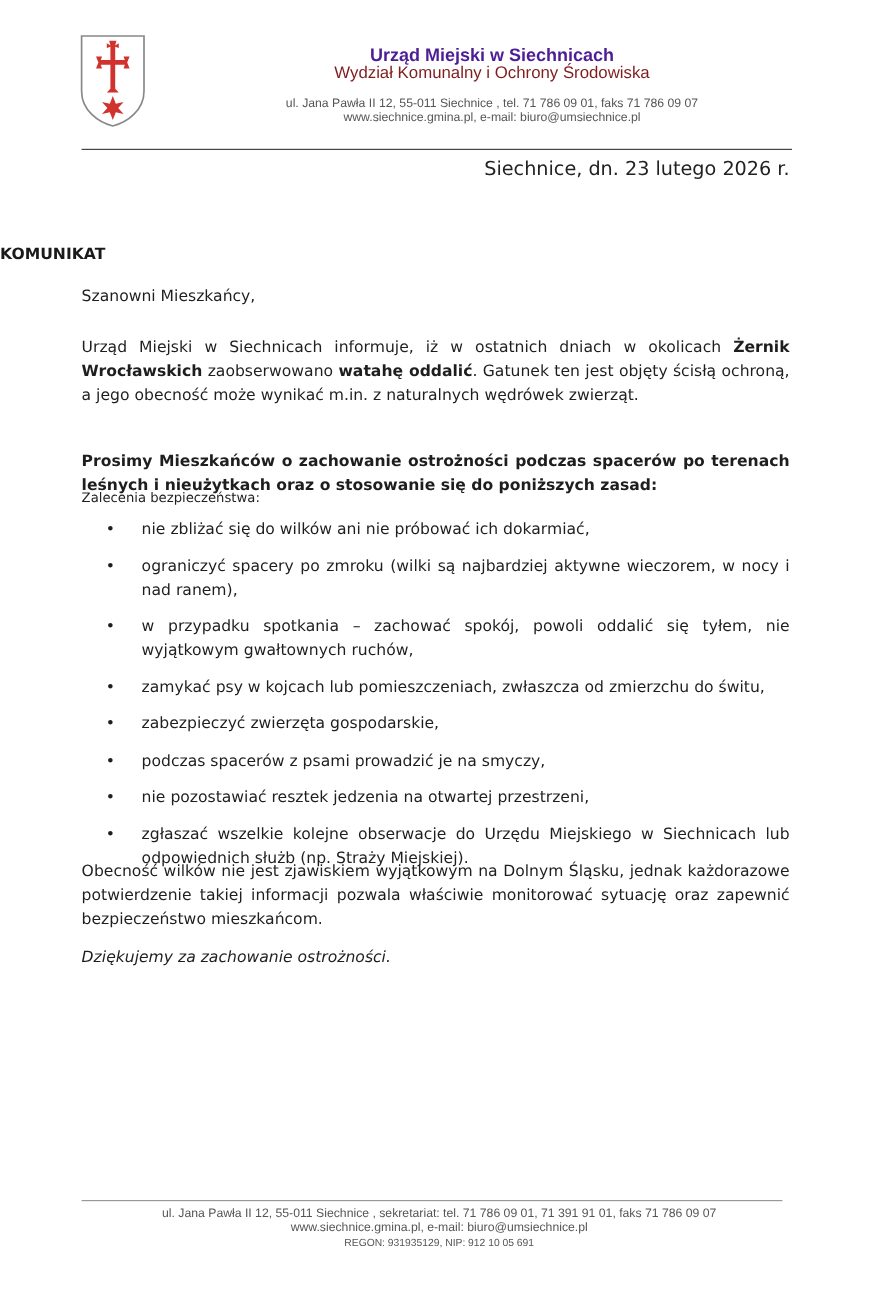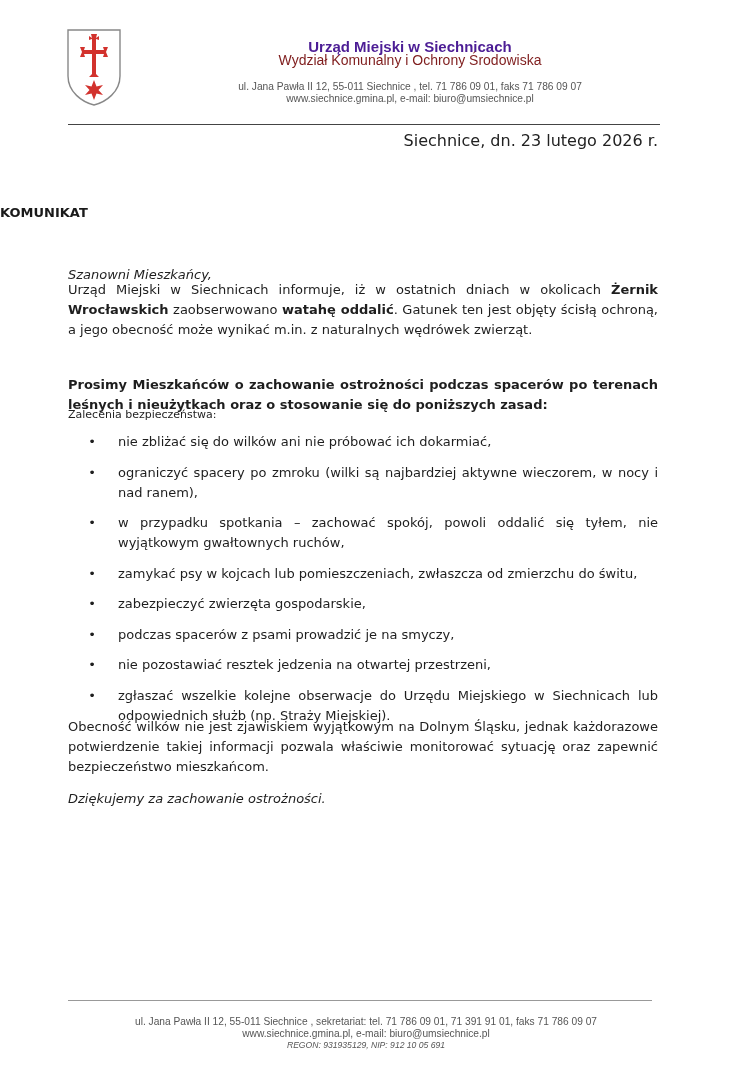--- a/index.html
+++ b/index.html
@@ -10,37 +10,37 @@
            font-family: "Liberation Sans", sans-serif; }
     .hdr-title { top: 38px; font-size: 15px; font-weight: bold; color: #4c1d95; }
     .hdr-sub { top: 52px; font-size: 14px; color: #7f1d1d; }
     .hdr-addr { top: 81px; font-size: 10.2px; color: #555; }
     .hdr-web { top: 93px; font-size: 10.2px; color: #555; }
     .rule-top { position: absolute; left: 68px; top: 124px; width: 592px; height: 1px; background: #444; }
     .date { position: absolute; right: 74px; top: 131px; font-size: 16px; color: #222; }
     .heading { position: absolute; left: 0; width: 732px; top: 205px; 
                font-size: 13px; font-weight: bold; }
     .body { position: absolute; left: 68px; width: 590px; font-size: 13px; line-height: 20px; color: #1e1e1e; }
-    .greet { top: 265px; font-style: italic; }
+    .greet { top: 238px; }
     .p1 { top: 280px; text-align: justify; }
     .p2 { top: 375px; text-align: justify; font-weight: bold; }
     .sect { top: 405px; font-weight: normal; font-size: 11px; }
     ul.rules { position: absolute; left: 68px; top: 432px; width: 590px; margin: 0; padding: 0; list-style: none;
                font-size: 13px; line-height: 20px; color: #1e1e1e; }
     ul.rules li { position: relative; padding-left: 22px; margin-left: 0; margin-bottom: 10.5px; text-align: justify; }
     ul.rules li .bullet { position: absolute; left: -1px; top: 0; width: 22px; text-align: center; margin-left: 14px; }
     ul.rules li .txt { display: block; margin-left: 0; padding-left: 0; }
     .p3 { top: 717px; text-align: justify; }
     .p4 { top: 789px; font-style: italic; }
     .rule-bot { position: absolute; left: 68px; top: 1000px; width: 584px; height: 1px; background: #999; }
     .ftr { position: absolute; left: 0; width: 732px; text-align: center; font-family: "Liberation Sans", sans-serif;
-           color: #555; margin-top: 10px; }
+           color: #555; }
     .f1 { top: 1006px; font-size: 10.2px; }
     .f2 { top: 1018px; font-size: 10.2px; }
-    .f3 { top: 1030px; font-size: 8.6px; font-style: italic; }
+    .f3 { top: 1030px; font-size: 8.6px; }
     b { font-weight: bold; }
   </style>
 </head>
 <body>
 
 <svg class="crest" viewBox="0 0 56 78">
   <path d="M2 2 H54 V48 C54 64 40 74 28 77 C16 74 2 64 2 48 Z" fill="#ffffff" stroke="#888888" stroke-width="1.4"></path>
 
   <path d="M25 6 L31 6 L30 10 L33 8 L33 12 L30 11 L30 22 L38 22 L37 19 L42 19 L40 24 L42 29 L37 29 L38 26 L30 26 L30 46 L33 49 L23 49 L26 46 L26 26 L18 26 L19 29 L14 29 L16 24 L14 19 L19 19 L18 22 L26 22 L26 11 L23 12 L23 8 L26 10 Z" fill="#d2322d"></path>
 

